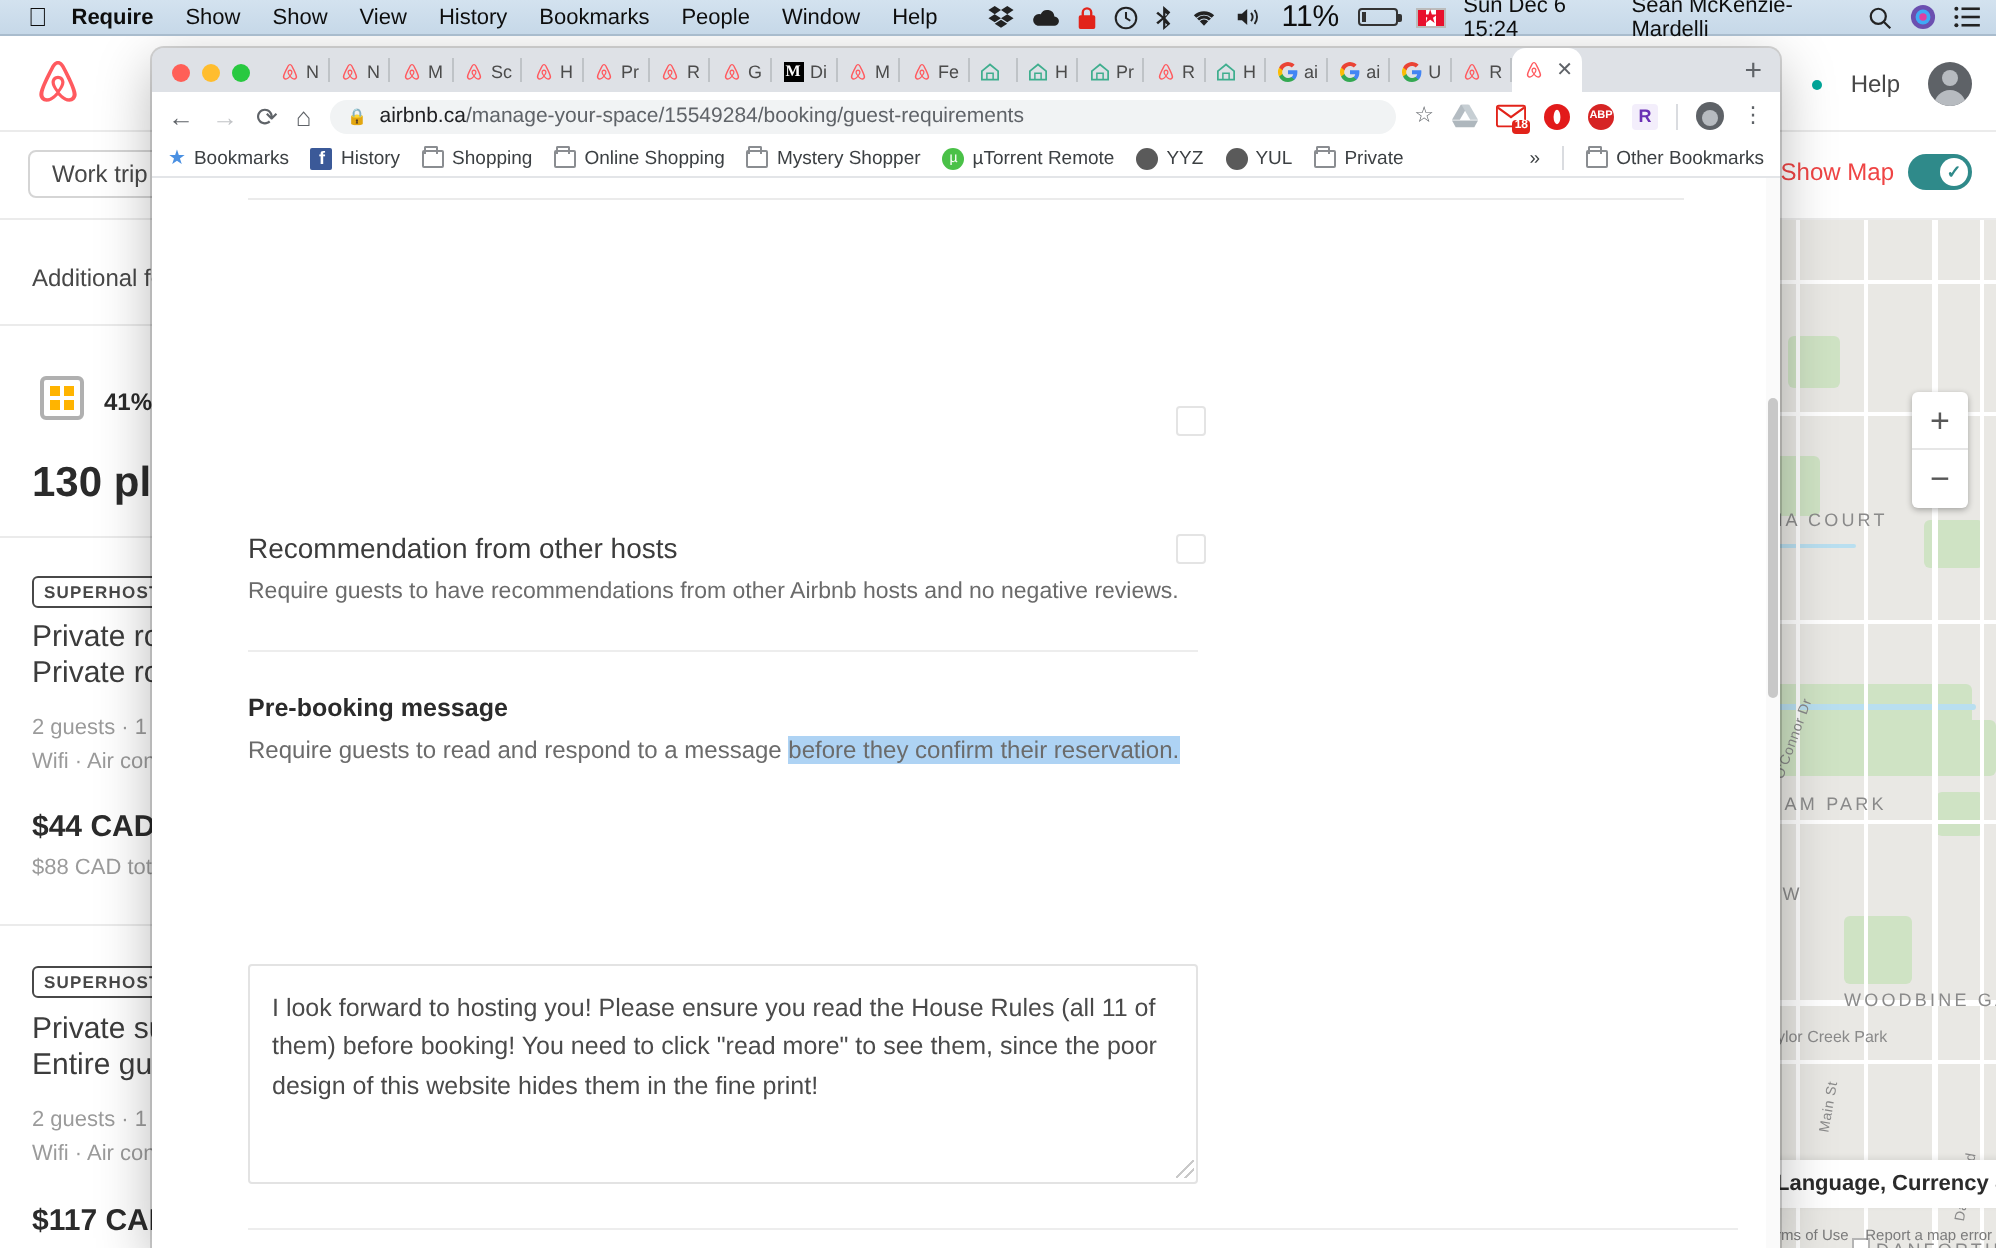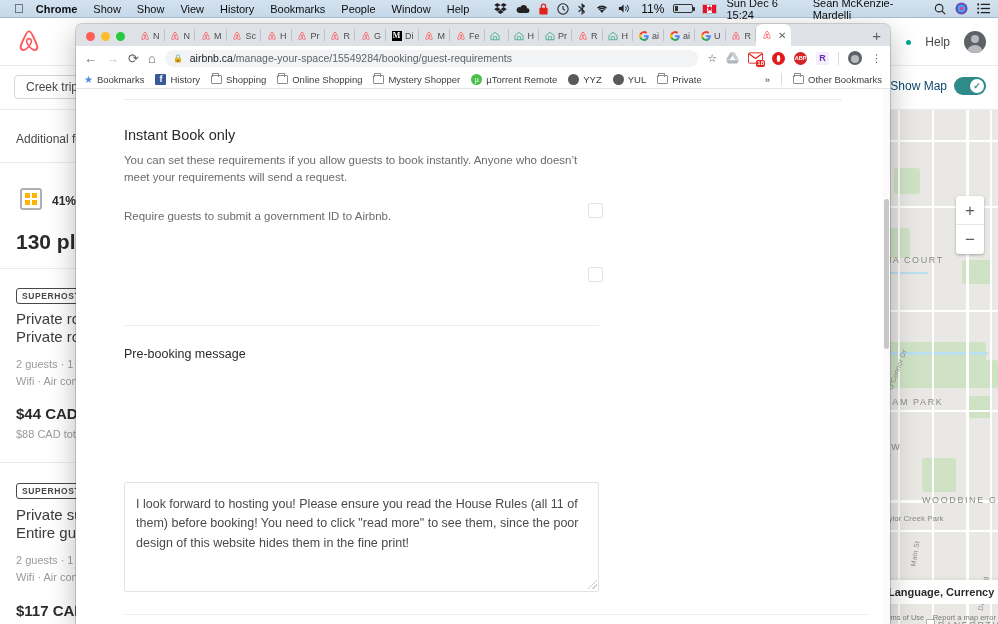--- a/index.html
+++ b/index.html
@@ -63,21 +63,21 @@
   .hdr-avatar::after { content:""; position:absolute; left:50%; top:14px; transform:translateX(-50%); width:16px; height:11px; border-radius:8px 8px 0 0; background:#b7bbc0; }
 
   
   #filter-bar { position: absolute; top: 48px; left: 0; width: 998px; height: 44px; border-bottom: 1px solid #ebebeb; background:#fff; }
   .pill {
     position:absolute; left: 14px; top: 9px;
     border: 1px solid #d5d5d5; border-radius: 4px;
     font-size: 12px; color: #484848; padding: 4px 11px; background:#fff; white-space: nowrap;
   }
   .showmap-wrap { position: absolute; right: 12px; top: 11px; display: flex; align-items: center; gap: 7px; }
-  .showmap-label { font-size: 12px; color: #0c4a6e; }
+  .showmap-label { font-size: 12px; color: #ef4444; }
   .toggle {
     width: 32px; height: 18px; border-radius: 9px; background: #2f8a8a;
     position: relative;
   }
   .toggle .knob {
     position: absolute; right: 2px; top: 2px; width: 14px; height: 14px;
     border-radius: 50%; background: #fff;
     color: #2f8a8a; font-size: 9px; line-height: 14px; text-align: center; font-weight: bold;
   }
 
@@ -178,21 +178,21 @@
   
   #viewport { position: relative; height: 535px; background: #fafafa; overflow: hidden; }
   #modal-scrim { position:absolute; inset:0; background: #fff; }
   #modal {
     position: absolute; left: 0; top: 0; right: 0; bottom: 0; background: #fff;
   }
   #modal-top-rule { position:absolute; left: 48px; right: 48px; top: 10px; height: 1px; background: #ebebeb; }
 
   .sec { position: absolute; left: 48px; }
   .sec-title { font-size: 14.5px; color: #2b2b2b; }
-  .sec-title.bold { font-weight: normal; }
+  .sec-title.bold { font-weight: bold; }
   .sec-desc { font-size: 11.5px; color: #6b6b6b; line-height: 1.45; }
   .row-title { font-size: 14px; color: #3c3c3c; }
   .row-desc { font-size: 11.5px; color: #6b6b6b; }
   .cbox {
     position: absolute; width: 15px; height: 15px;
     border: 1px solid #e4e4e4; border-radius: 2px; background: #fff;
   }
   .rule { position: absolute; left: 48px; height: 1px; background: #ededed; }
   .hl { background: #aed3f4; }
 
@@ -222,21 +222,21 @@
       <path d="M16 3c-2 0-3.4 1.6-4.6 4C9 11.6 4.5 20.2 4.5 23.6c0 2.8 2.1 4.6 4.4 4.6 2.2 0 4.4-1.3 7.1-4.1 2.7 2.8 4.9 4.1 7.1 4.1 2.3 0 4.4-1.8 4.4-4.6 0-3.4-4.5-12-6.9-16.6C19.4 4.6 18 3 16 3zm0 2.3c.9 0 1.8 1 2.7 2.9 2.4 4.7 6.3 12.3 6.3 15.3 0 1.6-1.1 2.5-2.4 2.5-1.6 0-3.4-1.2-5.6-3.7 1.6-2 3-4.2 3-6.1 0-2.4-1.8-4.1-4-4.1s-4 1.7-4 4.1c0 1.9 1.4 4.1 3 6.1-2.2 2.5-4 3.7-5.6 3.7-1.3 0-2.4-.9-2.4-2.5 0-3 3.9-10.6 6.3-15.3.9-1.9 1.8-2.9 2.7-2.9zm0 8.9c1.2 0 2 .9 2 2.1 0 1.2-.9 2.8-2 4.3-1.1-1.5-2-3.1-2-4.3 0-1.2.8-2.1 2-2.1z" fill="#ff5a5f"></path>
     </svg>
     <div class="hdr-right">
       <span class="hdr-dot"></span>
       <span class="hdr-link">Help</span>
       <span class="hdr-avatar"></span>
     </div>
   </div>
 
   <div id="filter-bar">
-    <span class="pill">Creek trip</span>
+    <span class="pill">Work trip</span>
     <div class="showmap-wrap">
       <span class="showmap-label">Show Map</span>
       <span class="toggle">
           <span class="knob">✓</span>
         </span>
     </div>
   </div>
 
   <div id="listings">
     <div class="lst-row" style="top:22px">Additional fees</div>
@@ -315,21 +315,21 @@
     <div class="mfooter">
       <span>Terms of Use</span>
       &nbsp;&nbsp;
       <span>Report a map error</span>
     </div>
   </div>
 </div>
 
 <div id="macbar">
   <span class="apple"></span>
-  <span class="mi bold">Chrome</span>
+  <span class="mi bold">Require</span>
   <span class="mi">Show</span>
   <span class="mi">Show</span>
   <span class="mi">View</span>
   <span class="mi">History</span>
   <span class="mi">Bookmarks</span>
   <span class="mi">People</span>
   <span class="mi">Window</span>
   <span class="mi">Help</span>
 
   <span class="right">
@@ -364,21 +364,21 @@
           <path d="M8 11 5.6 8.4a3.6 3.6 0 0 1 4.8 0L8 11zM3.6 6.4 2.2 5A8.4 8.4 0 0 1 13.8 5l-1.4 1.4a6.4 6.4 0 0 0-8.8 0z" fill="#222"></path>
           <path d="M5.2 8 4 6.8a5.8 5.8 0 0 1 8 0L10.8 8a4 4 0 0 0-5.6 0z" fill="#222"></path>
         </svg>
     </span>
     <span class="si">
       <svg width="14" height="11" viewBox="0 0 16 12">
           <path d="M1 4.2h2.4L6.4 1.4v9.2L3.4 7.8H1V4.2z" fill="#222"></path>
           <path d="M8.6 3.6a4 4 0 0 1 0 4.8M10.6 2a6.4 6.4 0 0 1 0 8" fill="none" stroke="#222" stroke-width="1.1"></path>
         </svg>
     </span>
-    <span class="si" style="font-size:12px">11%</span>
+    <span class="si" style="font-size:15px">11%</span>
     <span class="si">
         <span class="batt">
           <i></i>
         </span>
       </span>
     <span class="si">
         <span class="flagca">
           <b>★</b>
         </span>
       </span>
@@ -686,36 +686,36 @@
       <span>Other Bookmarks</span>
     </span>
   </div>
 
   <div id="viewport">
     <div id="modal-scrim"></div>
     <div id="modal">
 
       <div id="modal-top-rule"></div>
 
-      <div class="sec" style="top:38px; width:470px">
-        <div class="sec-title">Instant Book only</div>
-        <div class="sec-desc" style="margin-top:9px">You can set these requirements if you allow guests to book instantly. Anyone who doesn’t meet your requirements will send a request.</div>
-      </div>
 
       <div class="sec" style="top:113px; width:470px">
-        <div class="row-desc" style="margin-top:8px">Require guests to submit a government ID to Airbnb.</div>
       </div>
       <div class="cbox" style="left:512px; top:114px"></div>
 
+      <div class="sec" style="top:177px; width:470px">
+        <div class="row-title">Recommendation from other hosts</div>
+        <div class="row-desc" style="margin-top:8px">Require guests to have recommendations from other Airbnb hosts and no negative reviews.</div>
+      </div>
       <div class="cbox" style="left:512px; top:178px"></div>
 
       <div class="rule" style="top:236px; width:475px"></div>
 
       <div class="sec" style="top:258px; width:475px">
         <div class="sec-title bold" style="font-size:12.5px">Pre-booking message</div>
+        <div class="sec-desc" style="margin-top:6px; font-size:12px"><span>Require guests to read and respond to a message </span><span class="hl">before they confirm their reservation.</span></div>
       </div>
 
       <textarea id="msg-box" placeholder="Write a message to your guests" style="">I look forward to hosting you! Please ensure you read the House Rules (all 11 of them) before booking! You need to click "read more" to see them, since the poor design of this website hides them in the fine print!</textarea>
       <div id="msg-box-grip"></div>
 
       <div class="rule" style="top:525px; width:745px"></div>
 
     </div>
 
     <div id="page-scrollbar">

